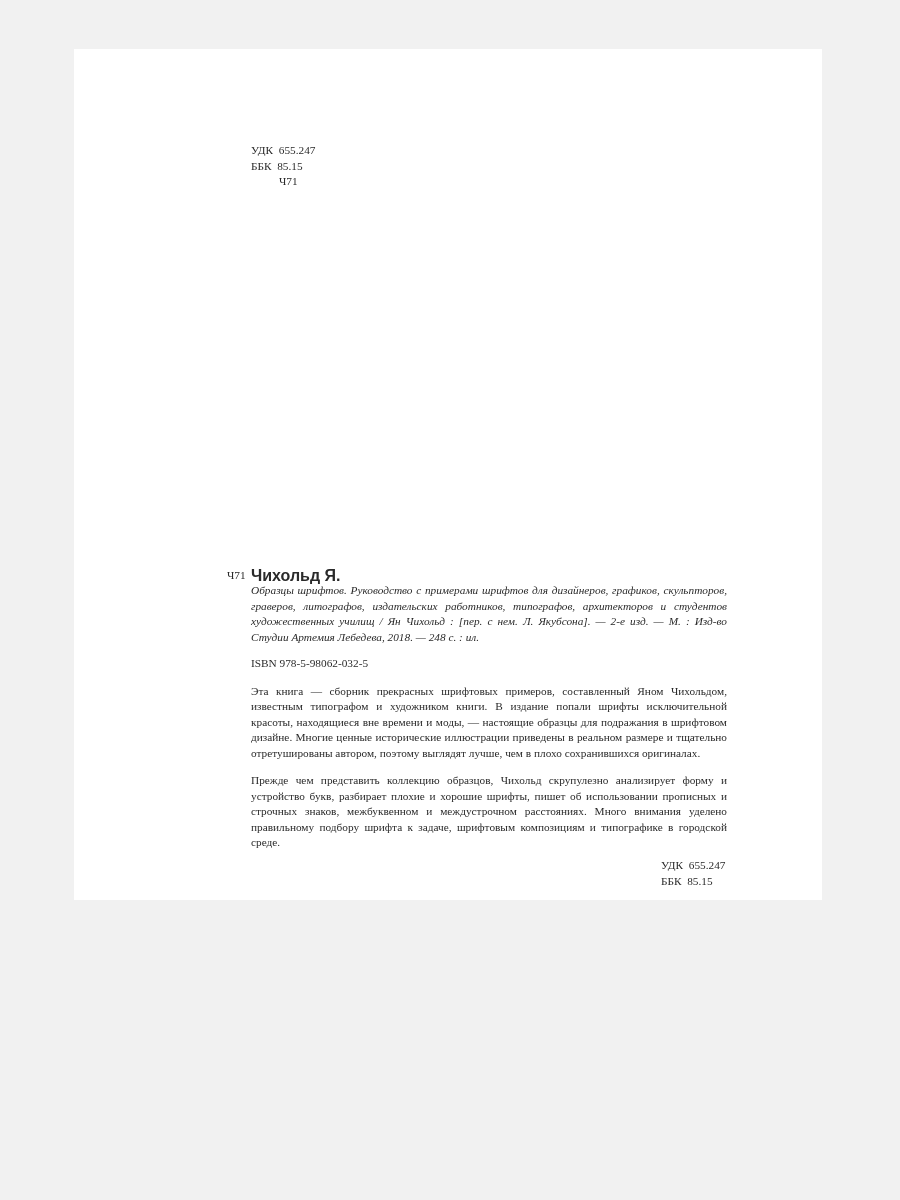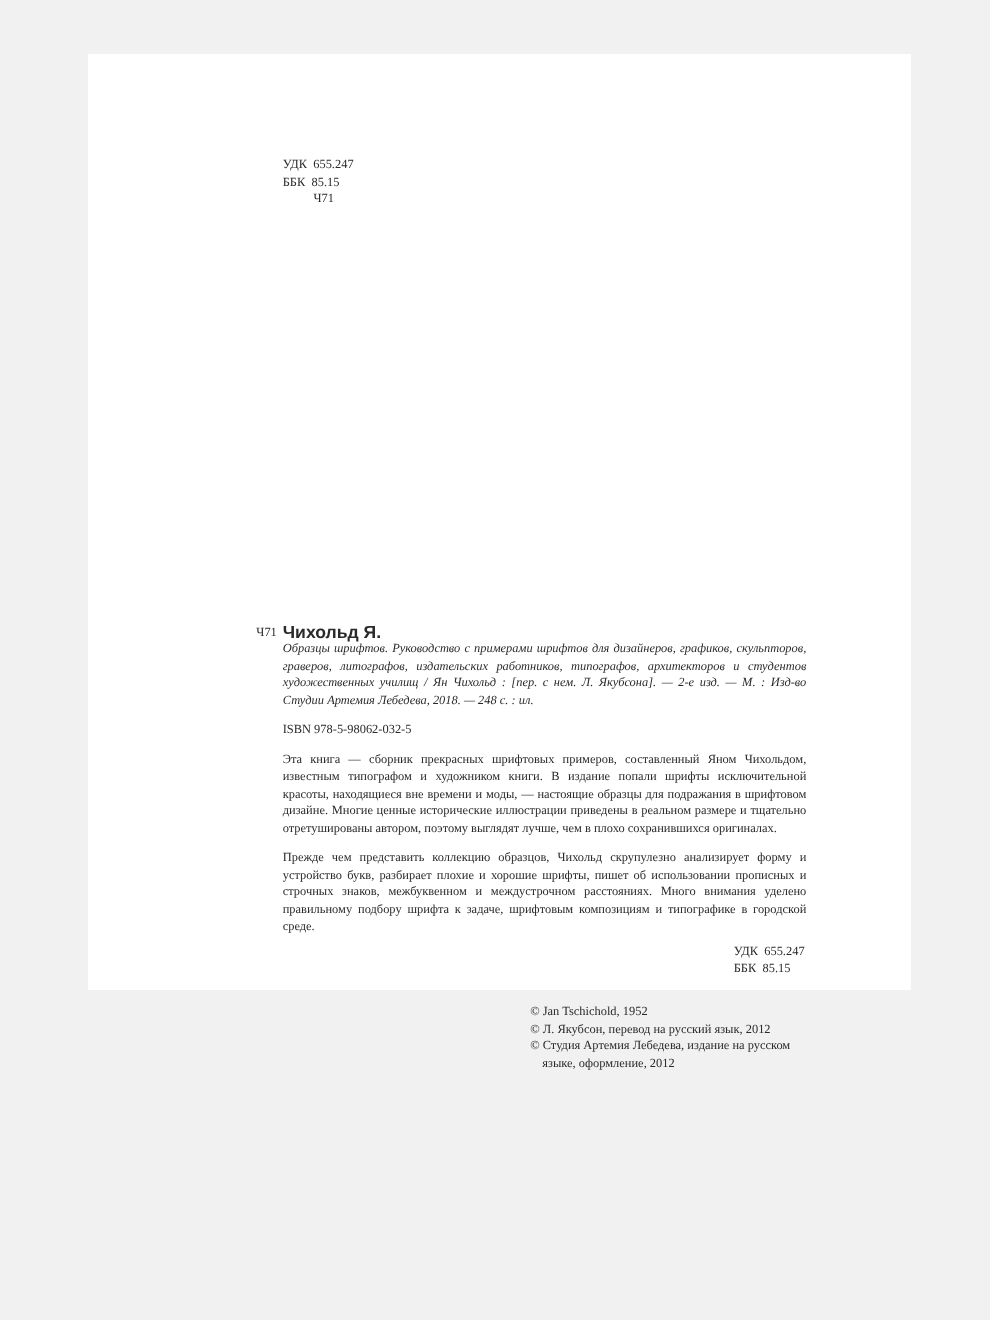--- a/index.html
+++ b/index.html
@@ -6,21 +6,21 @@
   body {
     width: 900px; height: 1200px;
     background: #f1f1f1;
     position: relative;
     font-family: "DejaVu Serif", "Liberation Serif", serif;
     color: #2a2a2a;
     overflow: hidden;
   }
   .page {
     position: absolute;
-    left: 80px; top: 49px;
+    left: 74px; top: 49px;
     width: 748px; height: 851px;
     background: #ffffff;
   }
   .abs { position: absolute; }
   .serif { font-family: "Liberation Serif", "DejaVu Serif", serif; }
   .sm { font-size: 11.3px; line-height: 15.5px; }
   .topcodes { left: 177px; top: 94px; }
   .topcodes div { white-space: pre; }
   .topcodes .indent { padding-left: 28px; }
   .entry { left: 153px; top: 519px; width: 500px; }
@@ -64,20 +64,15 @@
     <p class="isbn">ISBN 978-5-98062-032-5</p>
     <p>Эта книга — сборник прекрасных шрифтовых примеров, составленный Яном Чихольдом, известным типографом и художником книги. В издание попали шрифты исключительной красоты, находящиеся вне времени и моды, — настоящие образцы для подражания в шрифтовом дизайне. Многие ценные исторические иллюстрации приведены в реальном размере и тщательно отретушированы автором, поэтому выглядят лучше, чем в плохо сохранившихся оригиналах.</p>
     <p>Прежде чем представить коллекцию образцов, Чихольд скрупулезно анализирует форму и устройство букв, разбирает плохие и хорошие шрифты, пишет об использовании прописных и строчных знаков, межбуквенном и междустрочном расстояниях. Много внимания уделено правильному подбору шрифта к задаче, шрифтовым композициям и типографике в городской среде.</p>
   </div>
 
   <div class="abs rcodes serif sm">
     <div style="white-space:pre">УДК  655.247</div>
     <div style="white-space:pre">ББК  85.15</div>
   </div>
 
-  <div class="abs copyrights serif sm">
-    <div>© Jan Tschichold, 1952</div>
-    <div>© Л. Якубсон, перевод на русский язык, 2012</div>
-    <div>© Студия Артемия Лебедева, издание на русском языке, оформление, 2012</div>
-  </div>
 
 
 </div>
 
 </body></html>

